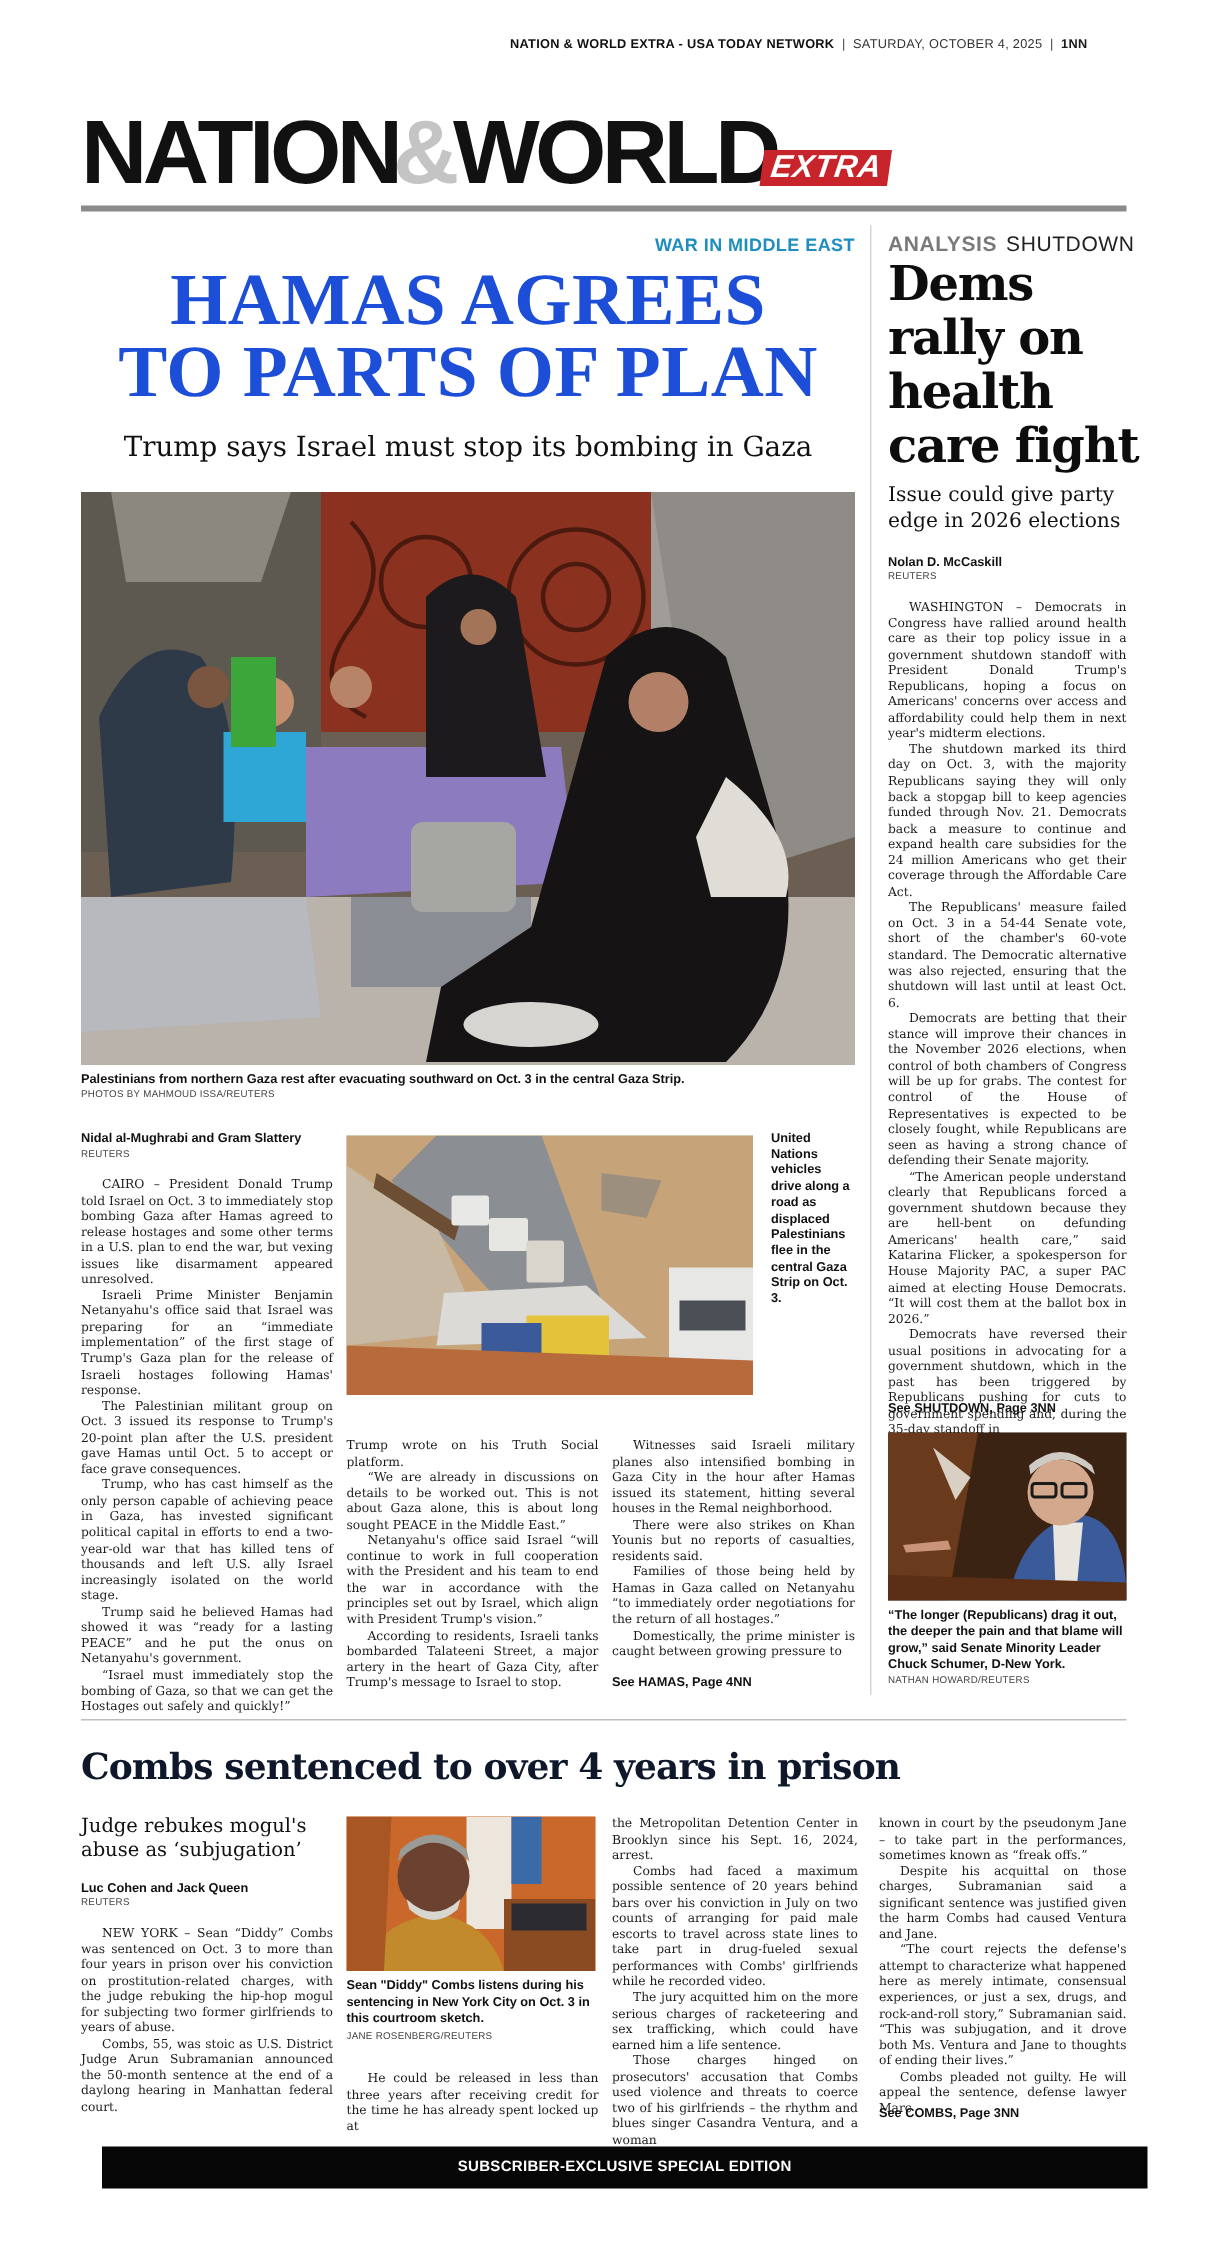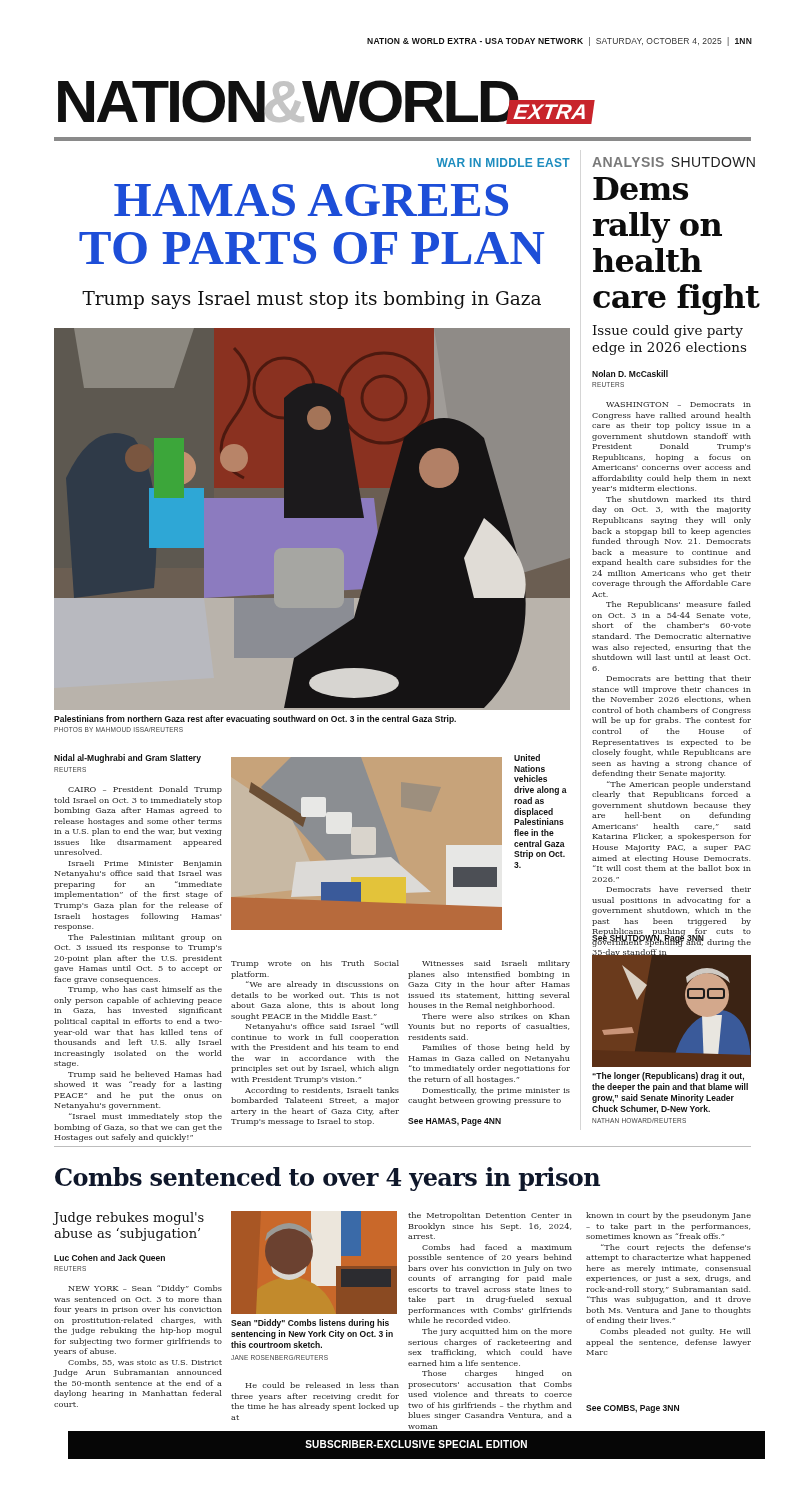--- a/index.html
+++ b/index.html
@@ -2,21 +2,21 @@
 <html><head>
 <meta charset="utf-8">
 <style>
   * { box-sizing: border-box; margin: 0; padding: 0; }
   html, body { width: 805px; height: 1500px; background: #ffffff; overflow: hidden; }
   body { position: relative; font-family: "DejaVu Serif", serif; color: #1a1a1a; }
   .abs { position: absolute; }
   .sans { font-family: "Liberation Sans", sans-serif; }
 
   
-  .topline { left: 340px; top: 36px; width: 412px; text-align: right; font-size: 8.5px; letter-spacing: 0.2px; white-space: nowrap; }
+  .topline { left: 340px; top: 24px; width: 412px; text-align: left; font-size: 8.5px; letter-spacing: 0.2px; white-space: nowrap; }
   .topline .pub { font-weight: bold; color: #111; }
   .topline .sep { color: #444; margin: 0 5px; }
   .topline .date { color: #333; }
   .topline .page { font-weight: bold; }
 
   
   .mast { left: 54px; top: 68px; height: 64px; display: flex; align-items: flex-end; font-family: "Liberation Sans", sans-serif; font-weight: bold; }
   .mast .w { font-size: 60px; line-height: 60px; color: #111; letter-spacing: -3px; transform: scaleX(1.02); transform-origin: left; }
   .mast .amp { color: #c4c4c4; }
   .mast .extra { background: #c8242b; color: #fff; font-style: italic; font-size: 21px; line-height: 24px; padding: 0 5px 0 6px; margin-left: -6px; margin-bottom: 8px; transform: skewX(-8deg); letter-spacing: 0.5px; }
@@ -246,18 +246,19 @@
 
 <div class="abs col" style="left:408px; top:1210px; width:164px;">
   <p style="text-indent:0">the Metropolitan Detention Center in Brooklyn since his Sept. 16, 2024, arrest.</p>
   <p>Combs had faced a maximum possible sentence of 20 years behind bars over his conviction in July on two counts of arranging for paid male escorts to travel across state lines to take part in drug-fueled sexual performances with Combs' girlfriends while he recorded video.</p>
   <p>The jury acquitted him on the more serious charges of racketeering and sex trafficking, which could have earned him a life sentence.</p>
   <p>Those charges hinged on prosecutors' accusation that Combs used violence and threats to coerce two of his girlfriends – the rhythm and blues singer Casandra Ventura, and a woman</p>
 </div>
 
 <div class="abs col" style="left:586px; top:1210px; width:165px;">
   <p style="text-indent:0">known in court by the pseudonym Jane – to take part in the performances, sometimes known as “freak offs.”</p>
+  <p>Despite his acquittal on those charges, Subramanian said a significant sentence was justified given the harm Combs had caused Ventura and Jane.</p>
   <p>“The court rejects the defense's attempt to characterize what happened here as merely intimate, consensual experiences, or just a sex, drugs, and rock-and-roll story,” Subramanian said. “This was subjugation, and it drove both Ms. Ventura and Jane to thoughts of ending their lives.”</p>
   <p>Combs pleaded not guilty. He will appeal the sentence, defense lawyer Marc</p>
 </div>
 <div class="abs jump" style="left:586px; top:1403px;">See COMBS, Page 3NN</div>
 
 <div class="abs footer-bar">SUBSCRIBER-EXCLUSIVE SPECIAL EDITION</div>
 
 </body></html>

